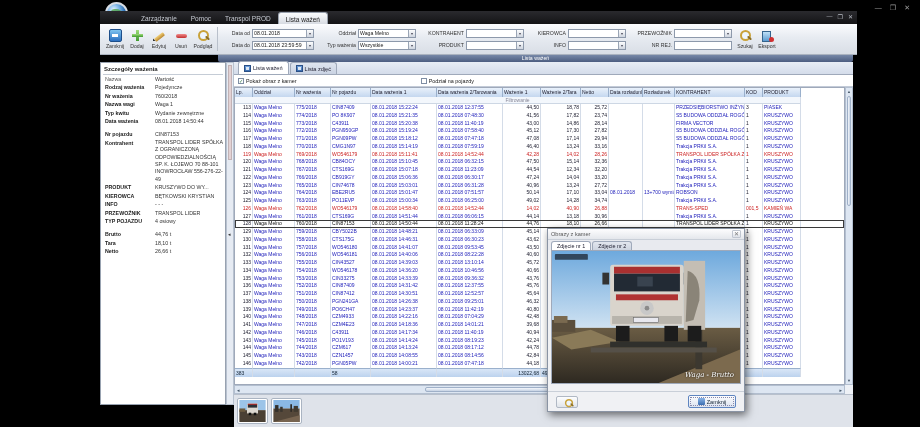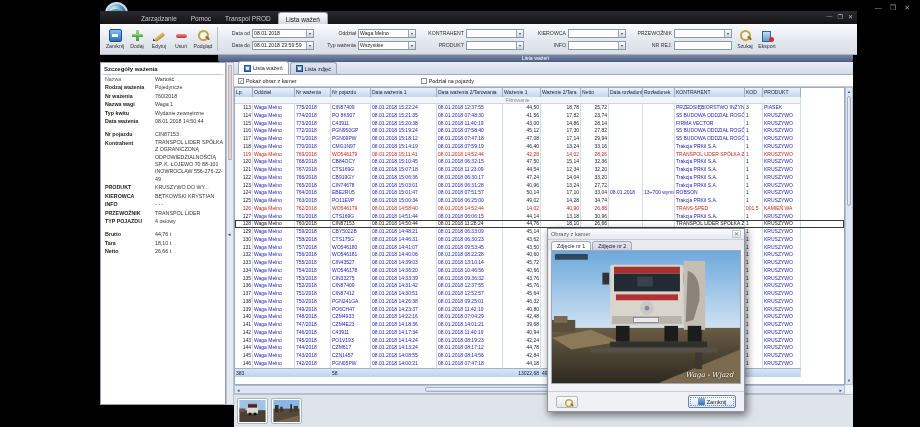--- a/index.html
+++ b/index.html
@@ -1070,21 +1070,21 @@
           <rect x="136" y="22" width="7" height="12" fill="#333"></rect>
         <rect x="136" y="10" width="22" height="70" fill="#c4beb4"></rect>
         <path d="M140 20 q14 4 12 30 l-6 20 -8 2 z" fill="#8a8478"></path>
         <rect x="66" y="76" width="14" height="16" fill="#1c1c1c"></rect>
           <rect x="116" y="76" width="14" height="16" fill="#1c1c1c"></rect>
         <rect x="140" y="76" width="14" height="16" fill="#1c1c1c"></rect>
         <rect x="60" y="92" width="100" height="6" fill="#30302c"></rect>
         <rect x="40" y="98" width="130" height="5" fill="#555048"></rect>
         <rect x="3" y="3" width="34" height="6" rx="1" fill="#1c2430" opacity=".75"></rect>
       </svg>
-      <span class="overlay-label">Waga - Wjazd</span>
+      <span class="overlay-label">Waga - Brutto</span>
     </div>
     <div id="pfooter">
       <div id="pzoom">
           <span class="icon ic-mag"></span>
         </div>
       <div id="pclose">
         <span class="ci"></span>
         <span>Zamknij</span>
       </div>
     </div>

